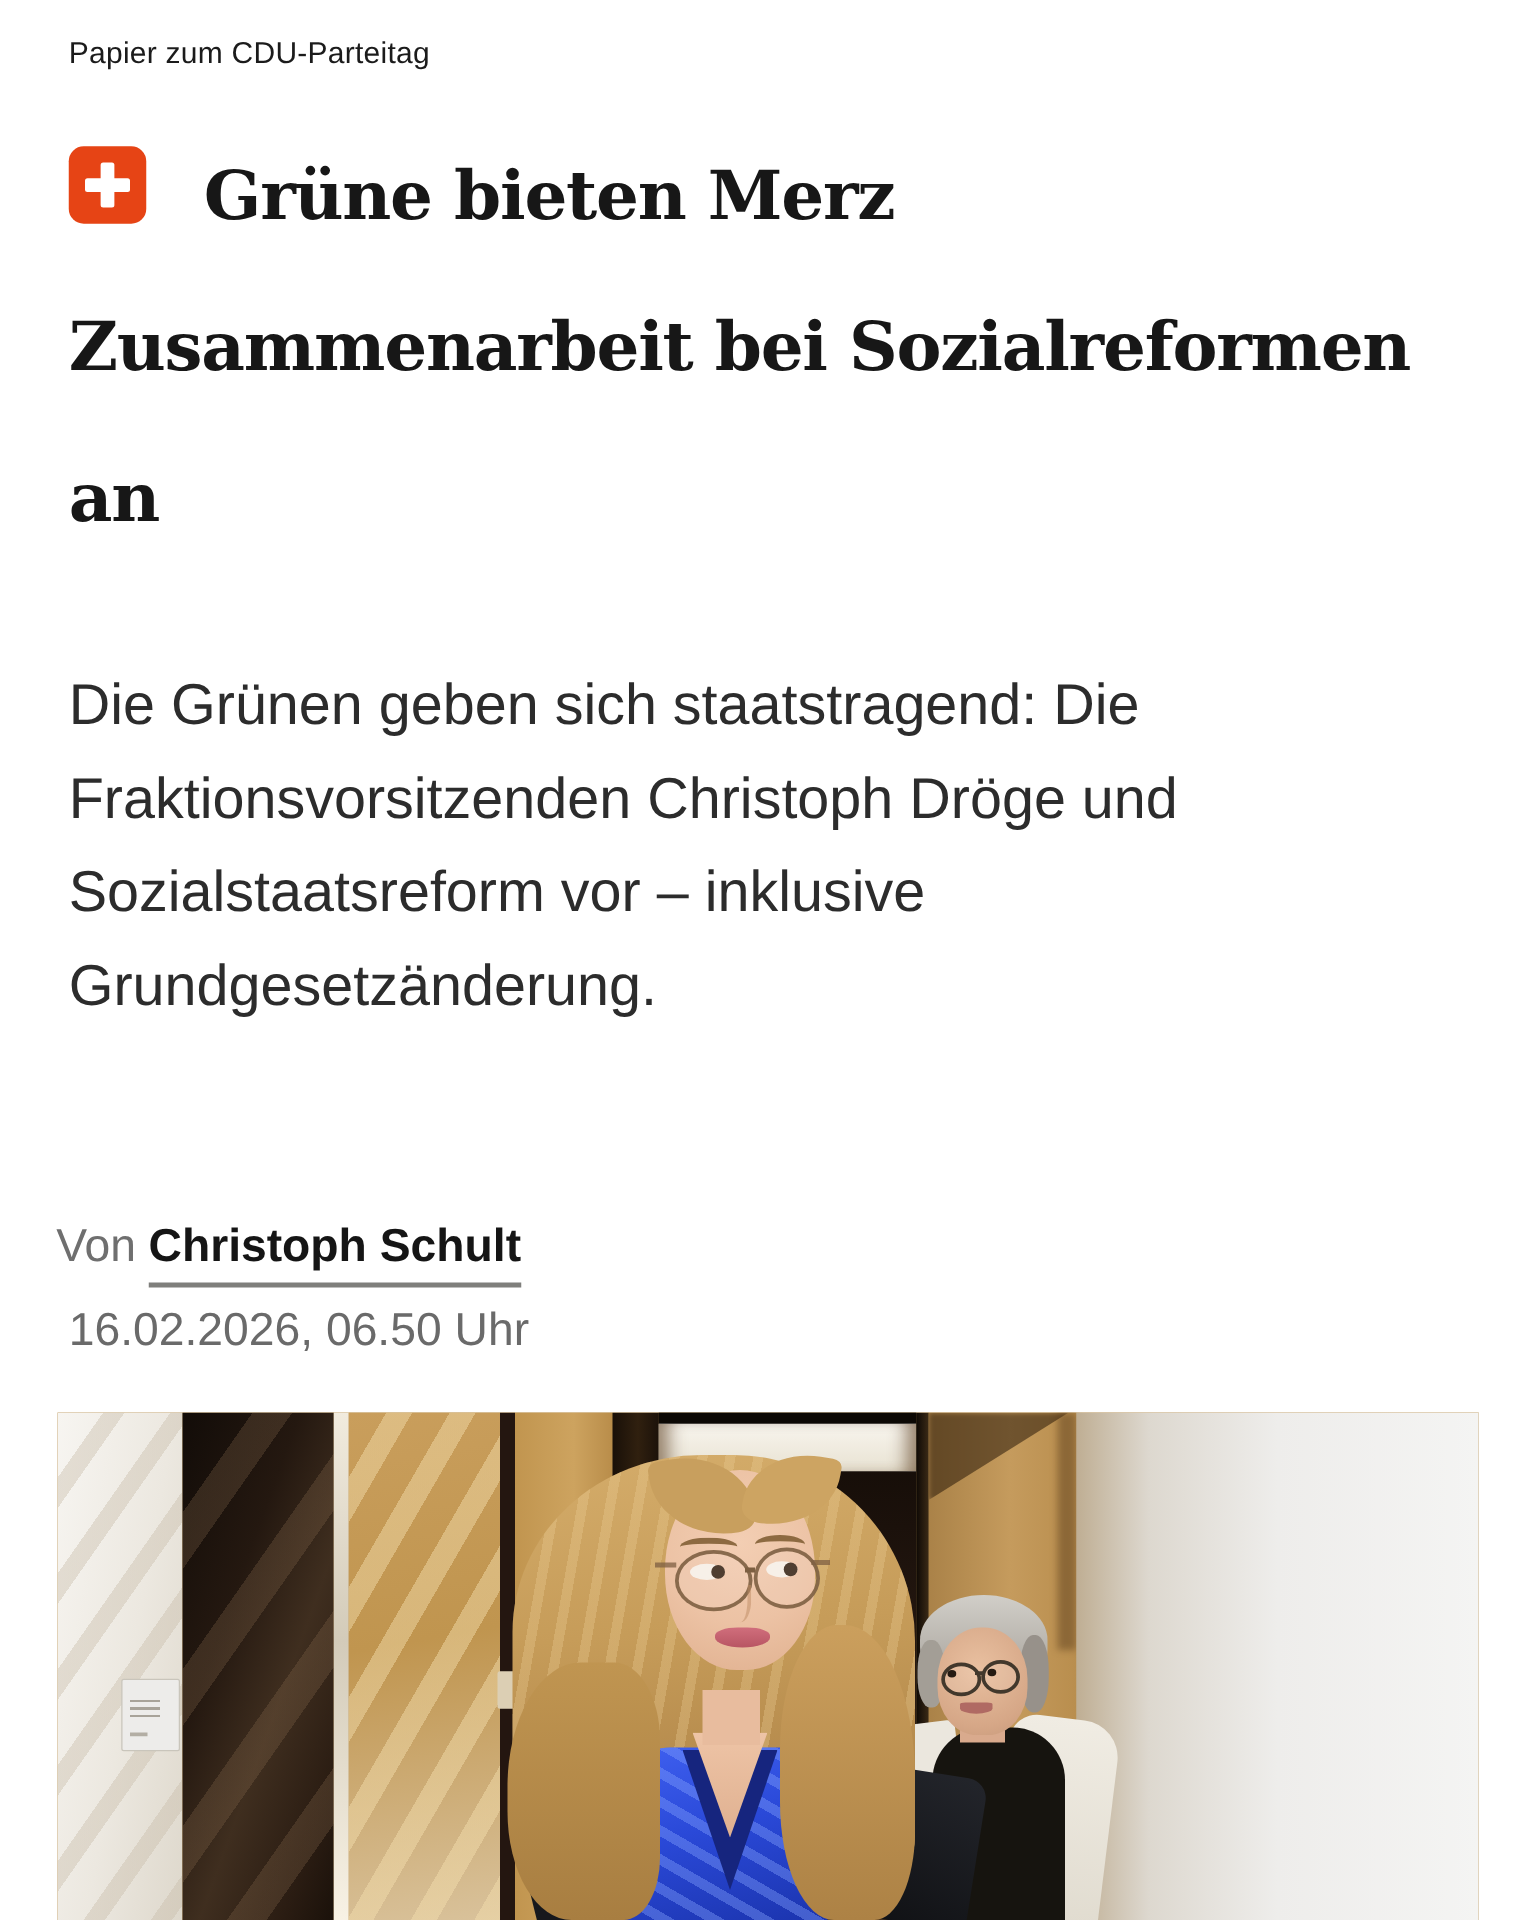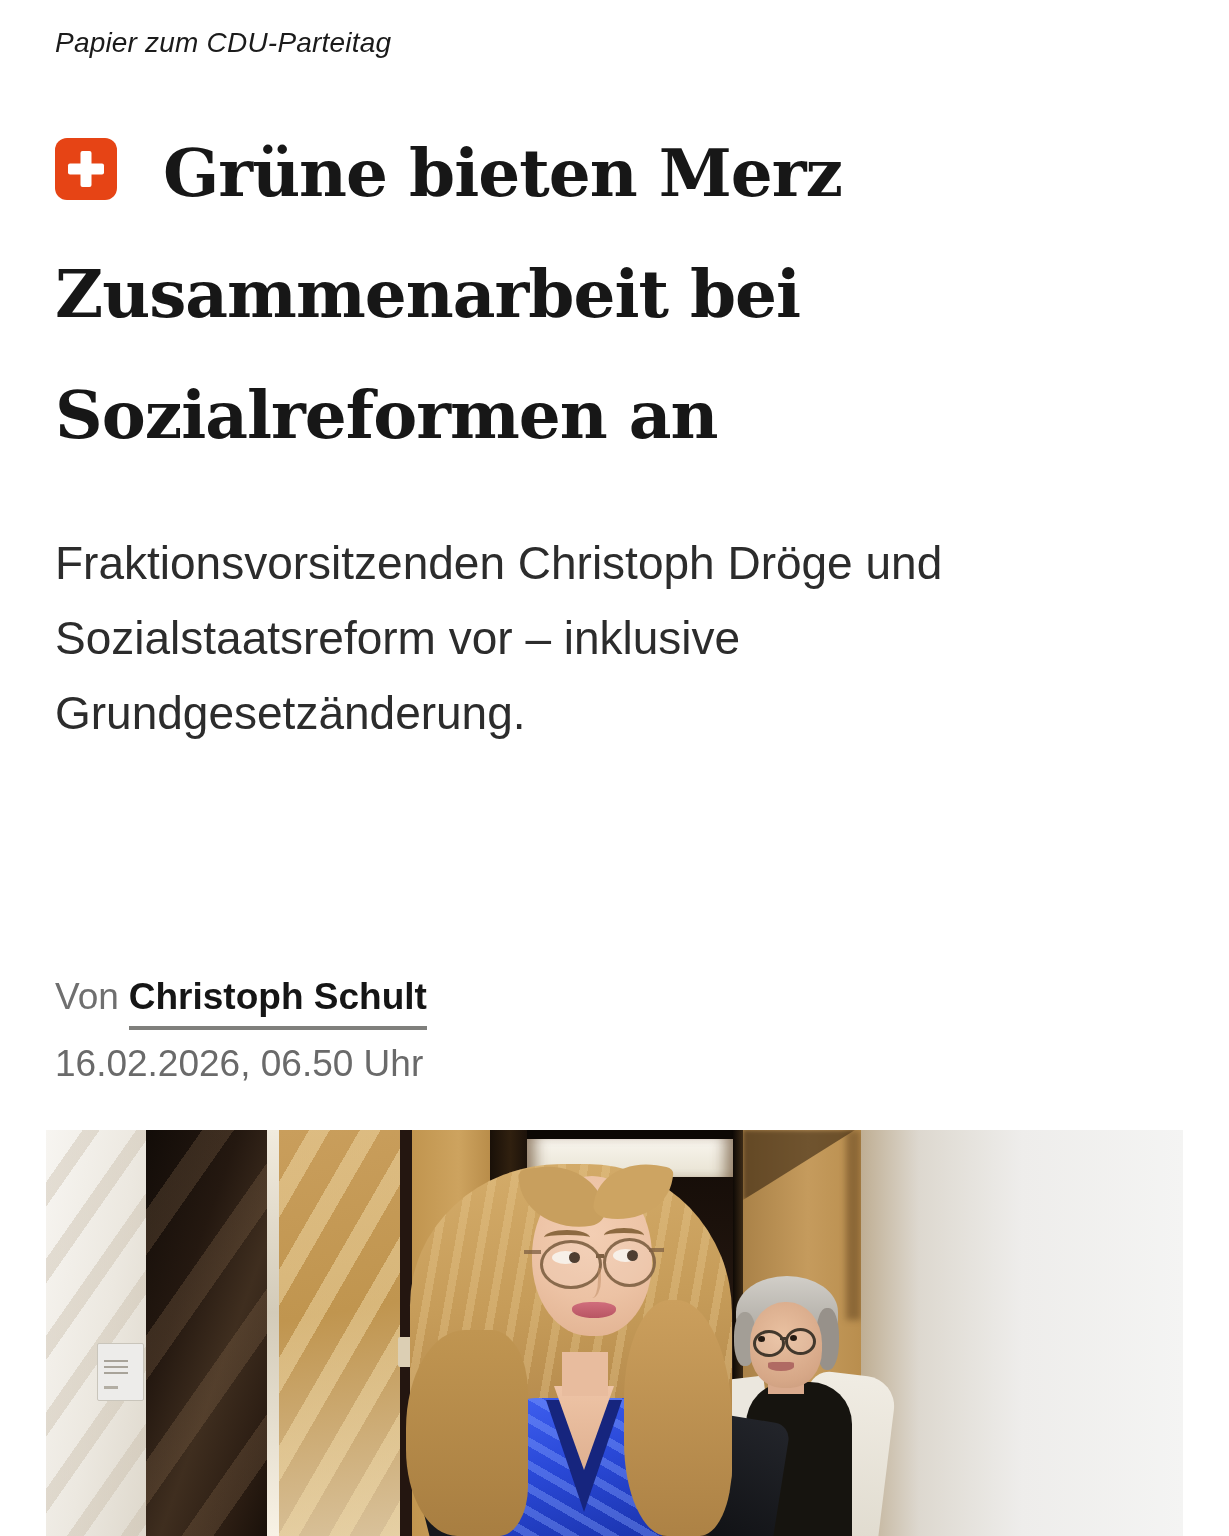--- a/index.html
+++ b/index.html
@@ -1,38 +1,38 @@
 <!DOCTYPE html>
 <html><head>
 <meta charset="utf-8">
 <style>
   html,body{margin:0;padding:0;background:#ffffff;}
   body{width:1229px;height:1536px;position:relative;overflow:hidden;
        font-family:"Liberation Sans",sans-serif;}
 
   .kicker{position:absolute;left:55px;top:22px;width:1140px;
-          font-size:28px;line-height:42px;color:#1b1b1b;letter-spacing:.2px;font-style:italic;}
-
-  .headline{position:absolute;left:55px;top:113px;width:1145px;margin:0;
+          font-size:24px;line-height:42px;color:#1b1b1b;letter-spacing:.2px;}
+
+  .headline{position:absolute;left:55px;top:96px;width:1145px;margin:0;
             font-family:"DejaVu Serif","Liberation Serif",serif;
-            font-weight:700;font-size:66px;line-height:121px;color:#171717;
+            font-weight:700;font-size:54px;line-height:121px;color:#171717;
             letter-spacing:-1px;}
   .splus{display:inline-block;width:62px;height:62px;border-radius:12px;
          background:#e64415;position:relative;vertical-align:-4px;
          margin-right:46px;}
   .splus::before,.splus::after{content:"";position:absolute;background:#ffffff;
          border-radius:2px;left:50%;top:50%;}
   .splus::before{width:36px;height:11px;transform:translate(-50%,-50%);}
   .splus::after{width:11px;height:36px;transform:translate(-50%,-50%);}
 
   .lead{position:absolute;left:55px;top:526px;width:1145px;margin:0;
         font-size:46px;line-height:75px;color:#2c2c2c;}
   .lead span{display:block;}
 
-  .byline{position:absolute;left:55px;top:975px;font-size:37px;line-height:44px;
+  .byline{position:absolute;left:45px;top:975px;font-size:37px;line-height:44px;
           color:#6f6f6f;}
   .byline .author{font-weight:700;color:#151515;margin-left:10px;
           border-bottom:4px solid #7f7f7c;padding-bottom:7px;
           text-decoration:none;display:inline-block;}
 
   .pubdate{position:absolute;left:55px;top:1042px;font-size:37px;
            line-height:44px;color:#6a6a6a;}
 
   
   figure.photo{position:absolute;left:46px;top:1130px;width:1137px;height:406px;
@@ -168,20 +168,21 @@
 </head>
 <body>
 
 <div class="kicker">Papier zum CDU-Parteitag</div>
 
 <h1 class="headline">
   <span class="splus" style="background: rgb(230, 68, 21);"></span><span>Grüne bieten Merz Zusammenarbeit bei Sozialreformen an</span>
 </h1>
 
 <p class="lead">
+  <span>Die Grünen geben sich staatstragend: Die</span>
   <span>Fraktionsvorsitzenden Christoph Dröge und</span>
   <span>Sozialstaatsreform vor – inklusive</span>
   <span>Grundgesetzänderung.</span>
 </p>
 
 <div class="byline">
   <span>Von</span><a href="#" class="author">Christoph Schult</a>
 </div>
 
 <div class="pubdate">16.02.2026, 06.50 Uhr</div>

